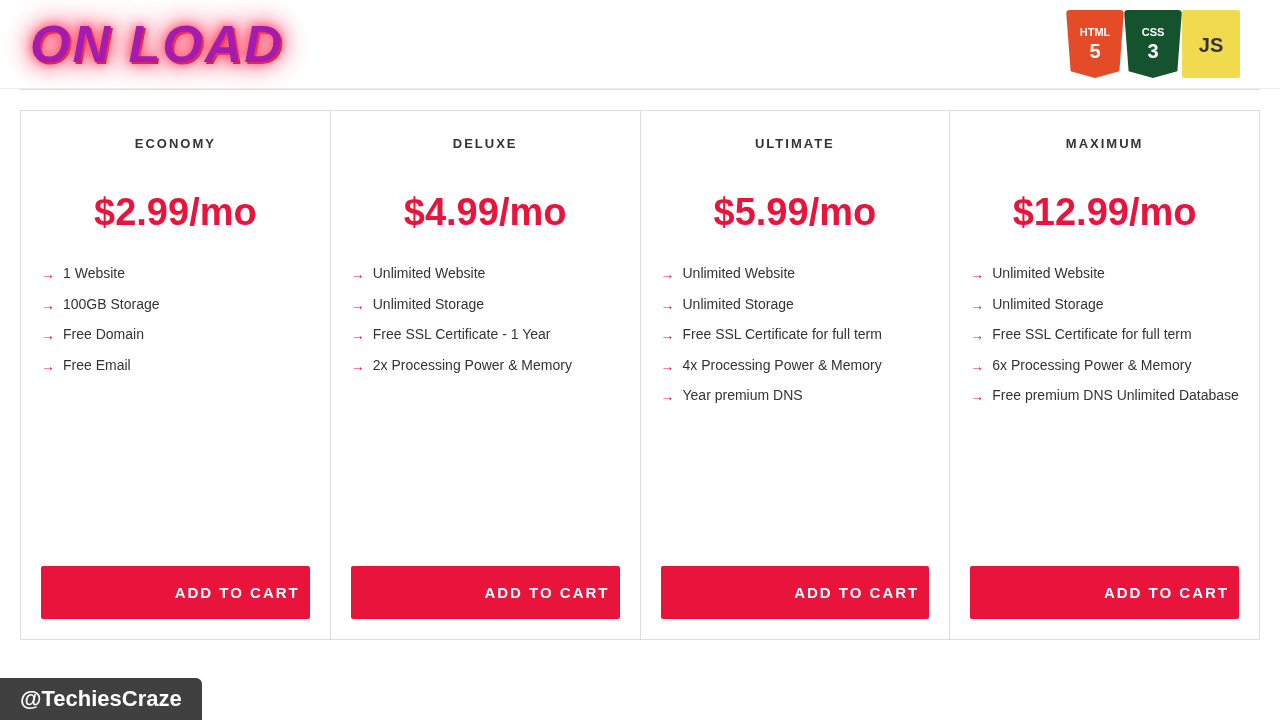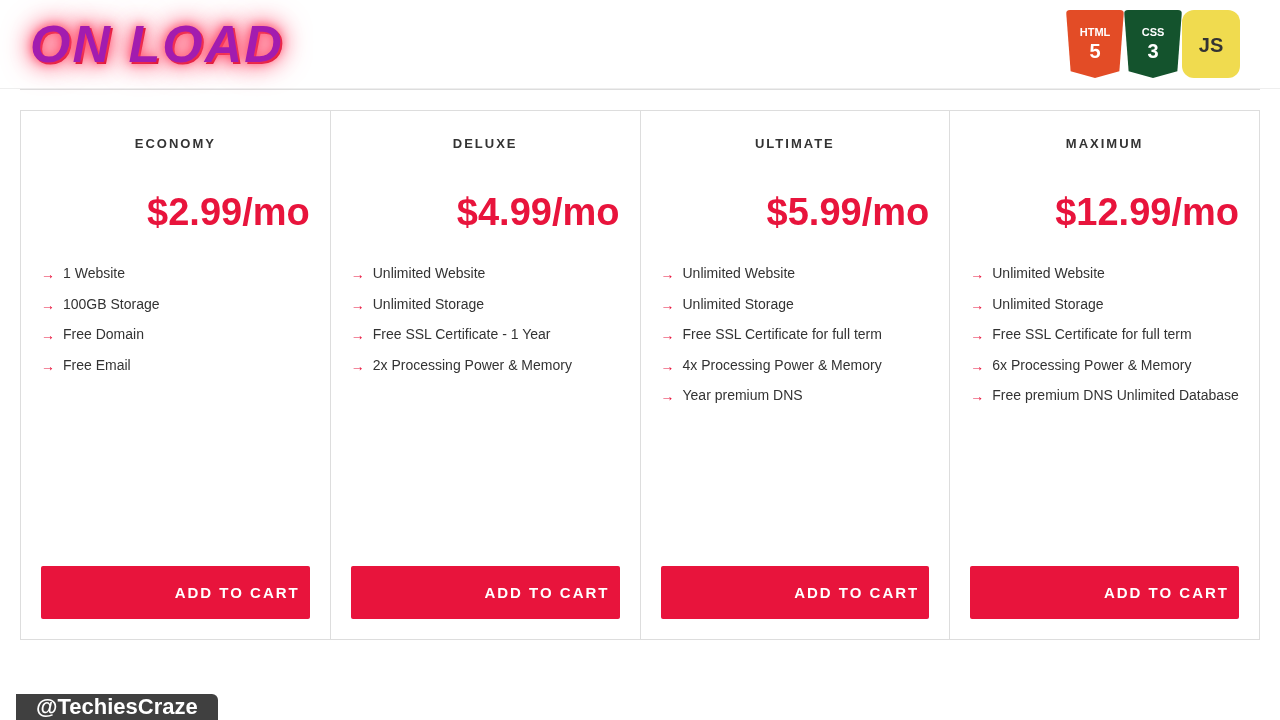--- a/index.html
+++ b/index.html
@@ -77,21 +77,21 @@
     }
 
     .tech-icon .icon-label {
       font-size: 20px;
       font-weight: 900;
       margin-top: 2px;
     }
 
     .tech-icon.html { background: #e34c26; clip-path: polygon(0 0, 100% 0, 92% 90%, 50% 100%, 8% 90%); }
     .tech-icon.css { background: #14532d; clip-path: polygon(0 0, 100% 0, 92% 90%, 50% 100%, 8% 90%); }
-    .tech-icon.js { background: #f0db4f; clip-path: none; border-radius: 12px; }
+    .tech-icon.js { background: #f0db4f; clip-path: none; border-radius: 2px; }
     .tech-icon.js .icon-label { color: #333; }
 
     
     .cards-container {
       display: flex;
       padding: 20px 20px 10px 20px;
       gap: 0;
       height: 560px;
     }
 
@@ -115,21 +115,21 @@
       color: #333;
       text-transform: uppercase;
       text-align: center;
       margin-bottom: 10px;
     }
 
     .card-price {
       font-size: 38px;
       font-weight: 700;
       color: #e8143c;
-      text-align: right;
+      text-align: center;
       margin: 30px 0 30px 0;
     }
 
     .card-features {
       list-style: none;
       flex: 1;
       margin-bottom: 20px;
     }
 
     .card-features li {
@@ -162,24 +162,24 @@
       width: 100%;
       text-transform: uppercase;
       border-radius: 2px;
       text-align: right;
     }
 
     
     .footer-watermark {
       position: absolute;
       bottom: 0;
-      left: 16px;
+      left: 0;
       background: rgba(0,0,0,0.75);
       color: #fff;
-      padding: 0 20px;
+      padding: 8px 20px;
       font-size: 22px;
       font-weight: 700;
       border-top-right-radius: 6px;
     }
 
     .divider-line {
       border: none;
       border-top: 1px solid #ddd;
       margin: 0 20px;
     }

